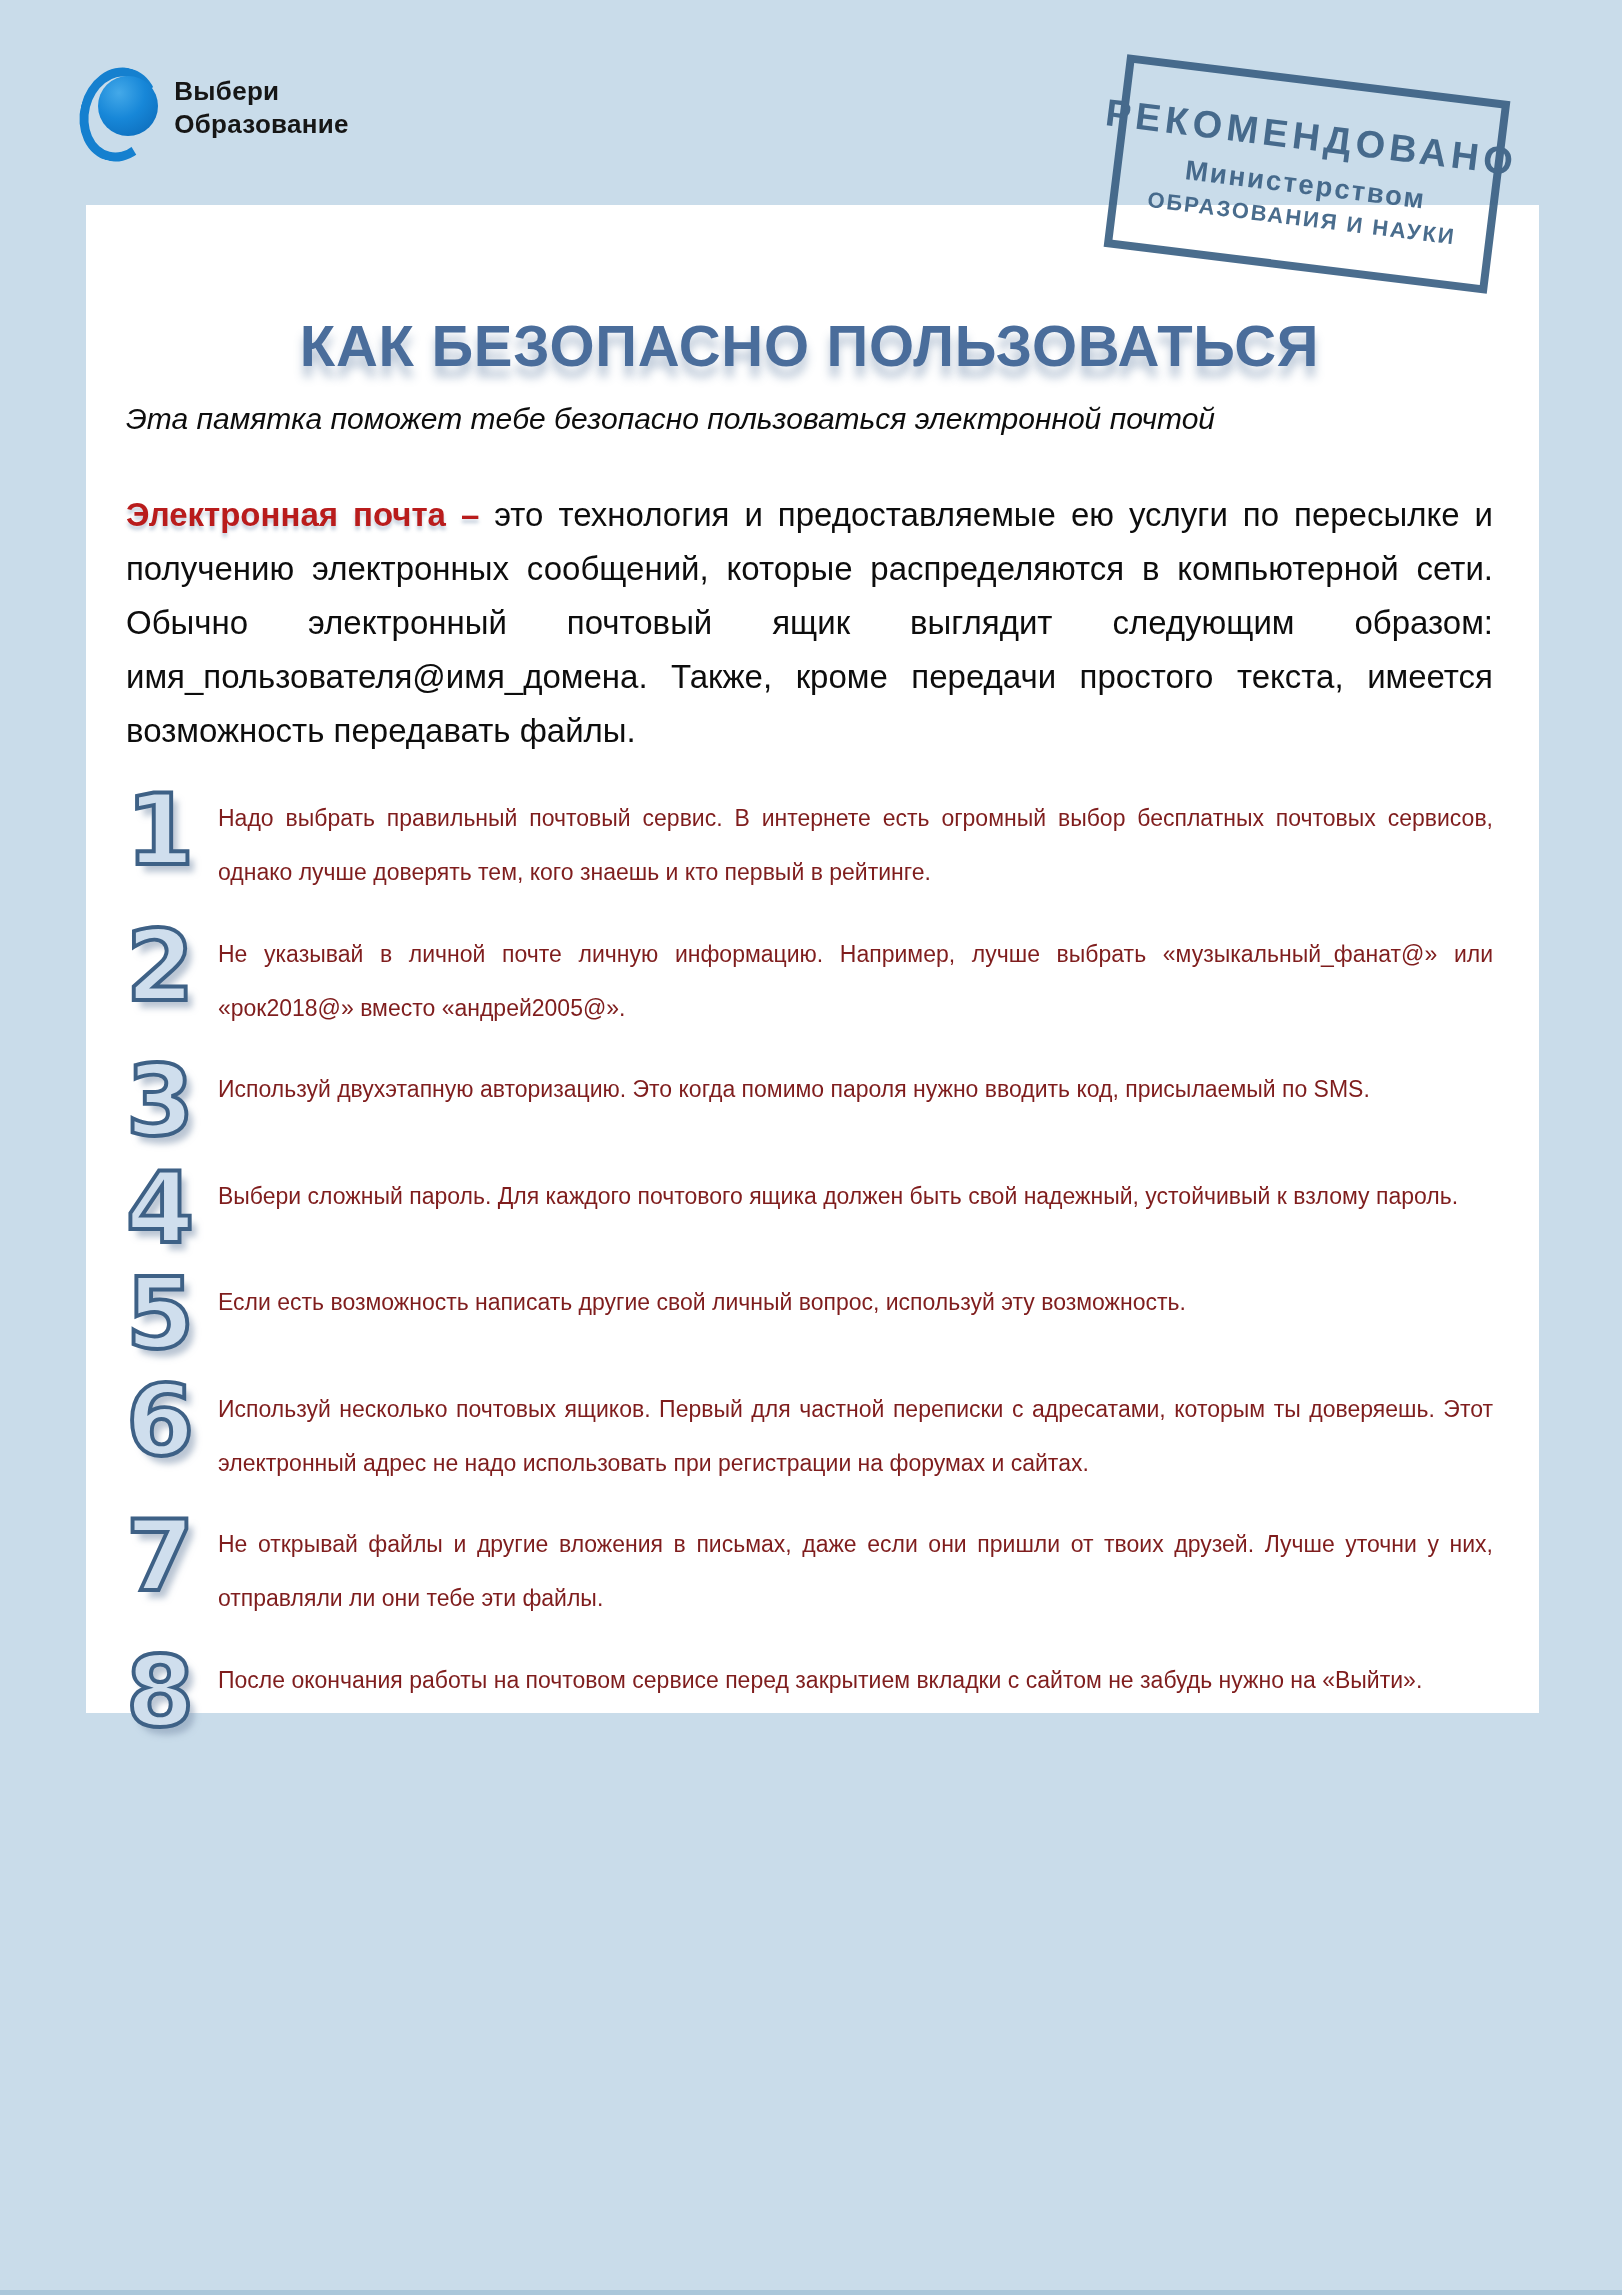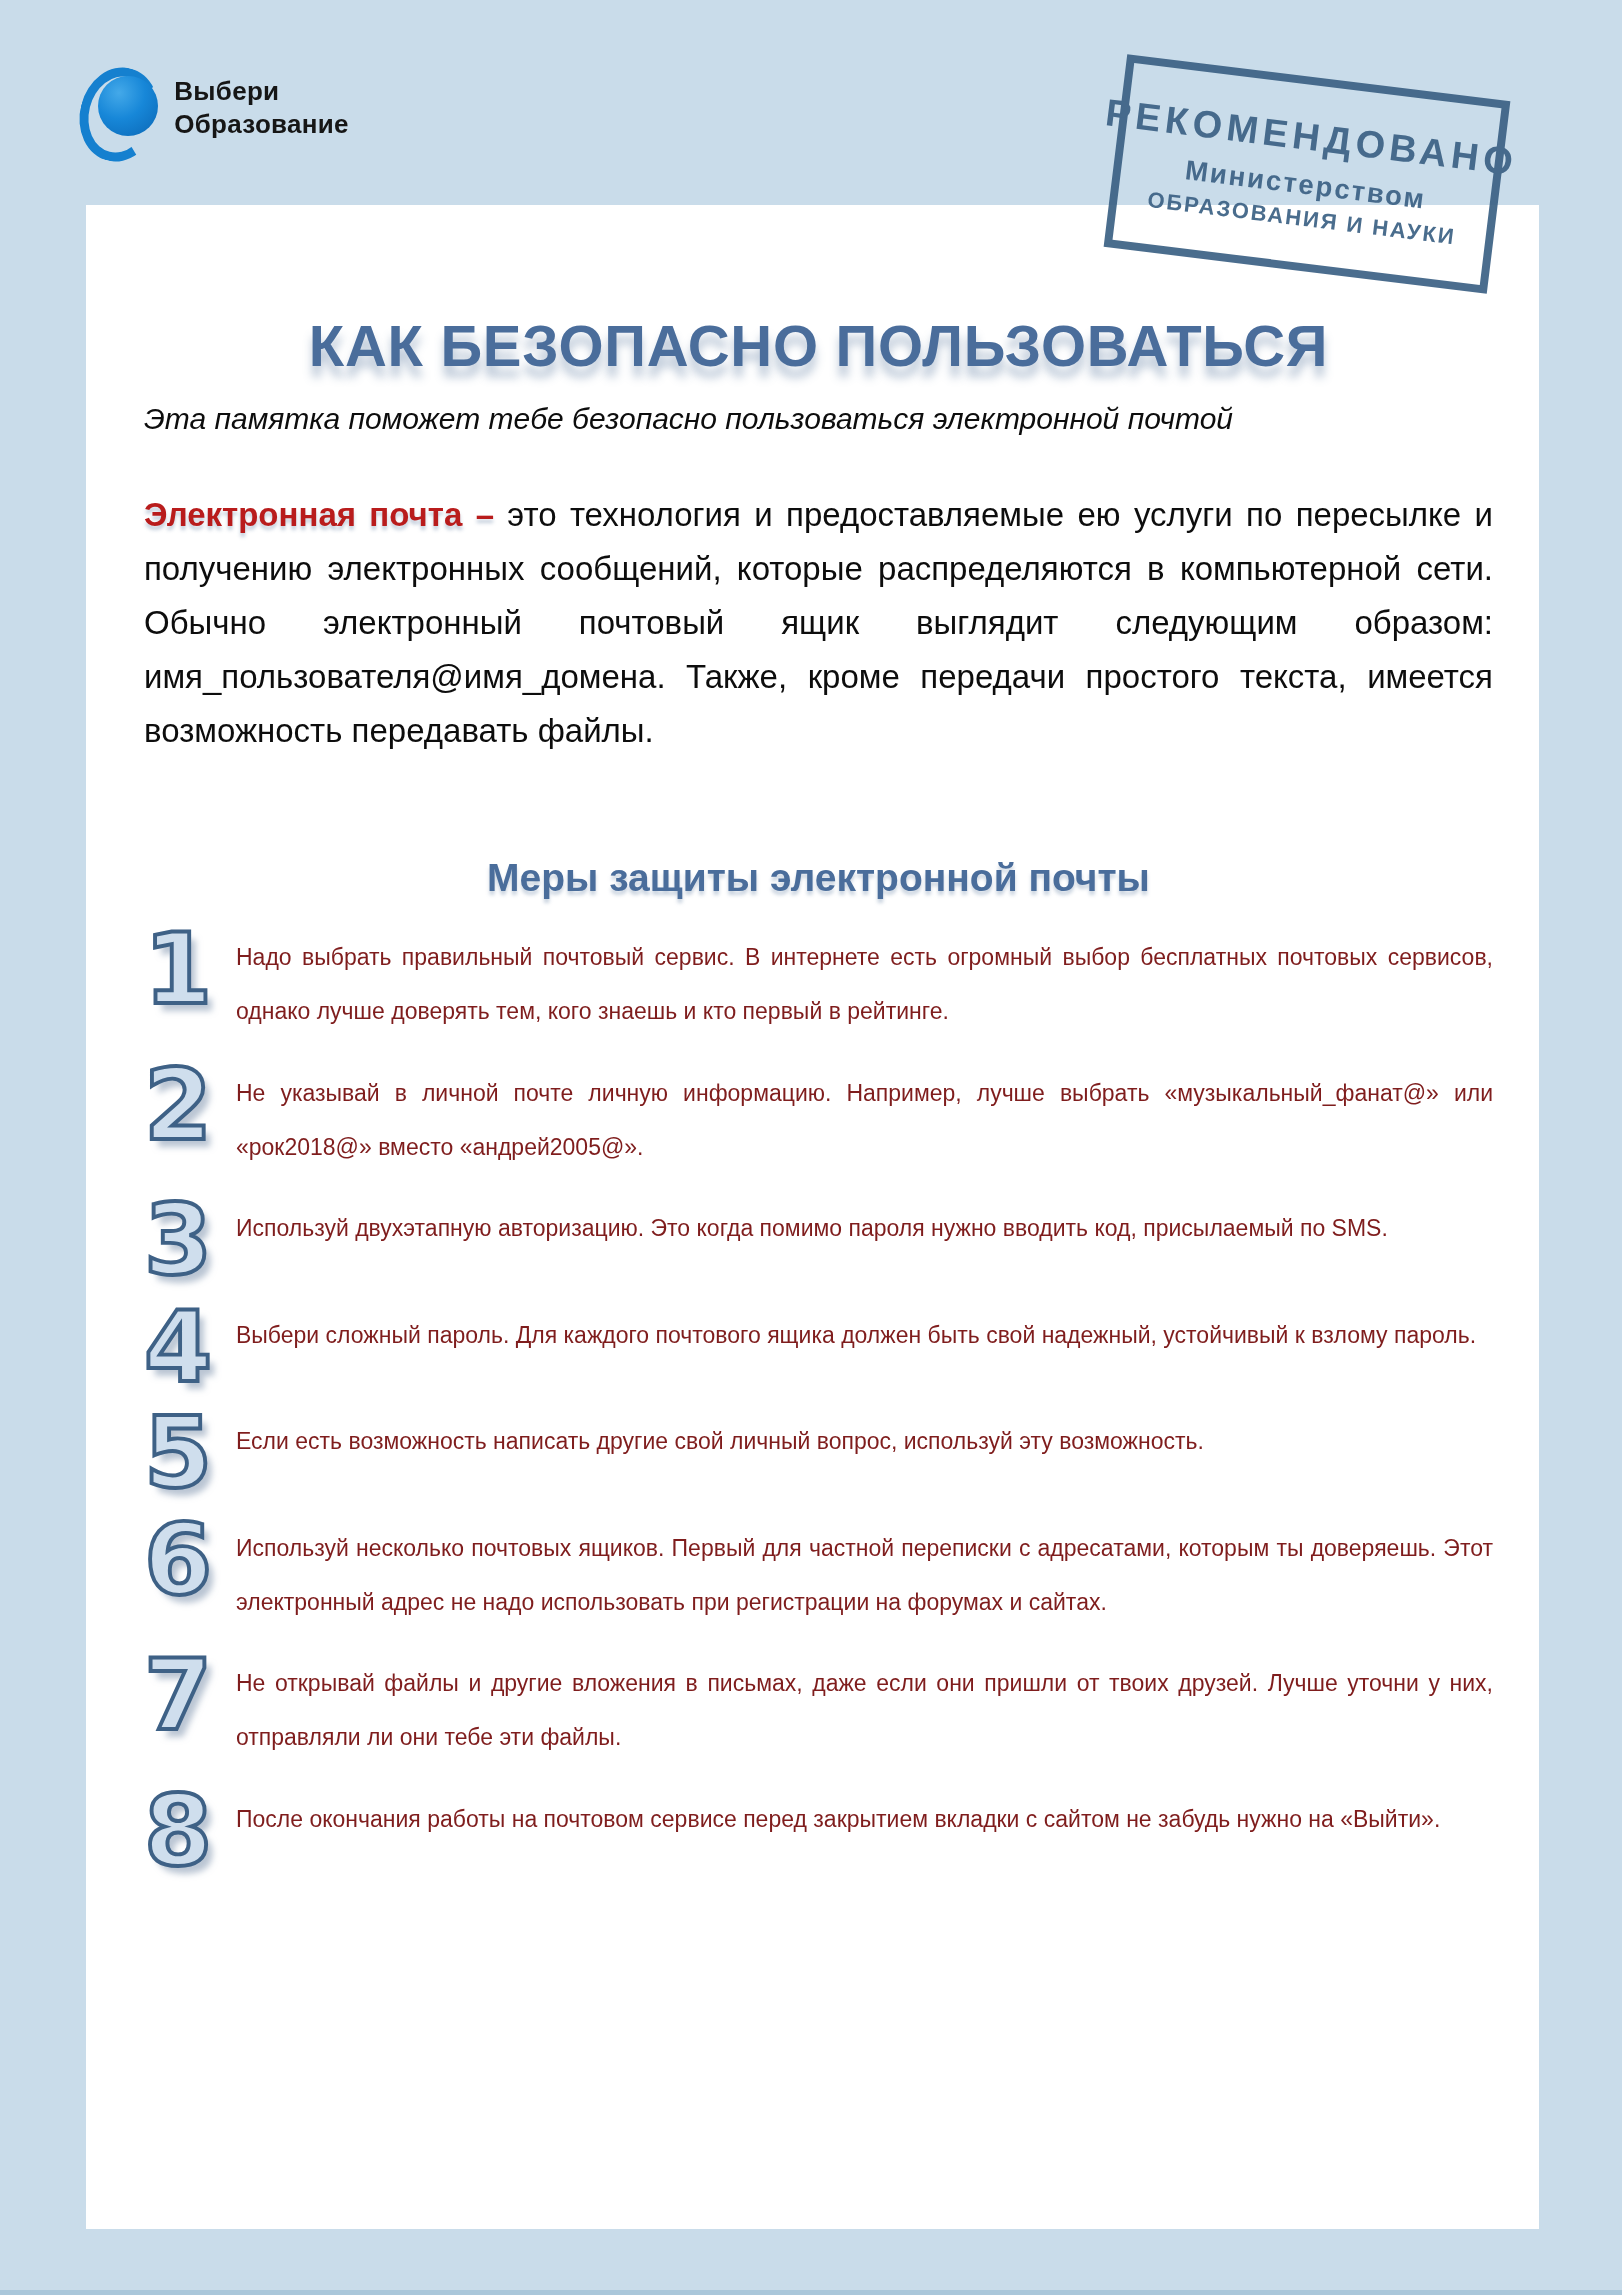--- a/index.html
+++ b/index.html
@@ -68,24 +68,24 @@
   .stamp-l1 { font-size: 38px; font-weight: bold; letter-spacing: 4.6px; }
   .stamp-l2 { font-size: 27.5px; font-weight: bold; letter-spacing: 2px; margin-top: 9.2px; }
   .stamp-l3 { font-size: 22px; font-weight: bold; letter-spacing: 2px; margin-top: 5.2px; }
 
   
   .card {
     position: absolute;
     left: 86px;
     top: 205px;
     width: 1453px;
-    height: 2024px;
+    height: 1508px;
     background: #ffffff;
     box-sizing: border-box;
-    padding: 98px 46px 0 58px;
+    padding: 98px 46px 0 40px;
   }
 
   .title {
     text-align: center;
     color: #4a6d9b;
     font-weight: bold;
     font-size: 58px;
     line-height: 85px;
     letter-spacing: 0.7px;
     text-shadow: 0 10.5px 9.2px rgba(100, 128, 164, 0.45);
@@ -176,21 +176,20 @@
 <div class="card">
 
   <div class="title">
     <div>КАК БЕЗОПАСНО ПОЛЬЗОВАТЬСЯ</div>
   </div>
 
   <div class="subtitle">Эта памятка поможет тебе безопасно пользоваться электронной почтой</div>
 
   <p class="intro"><span class="intro-lead">Электронная почта – </span><span> это технология и предоставляемые ею услуги по пересылке и получению электронных сообщений, которые распределяются в компьютерной сети. Обычно электронный почтовый ящик выглядит следующим образом: имя_пользователя@имя_домена. Также, кроме передачи простого текста, имеется возможность передавать файлы.</span></p>
 
-  <div class="section-heading">Меры защиты электронной почты</div>
 
   <div class="tips">
 
     <div class="tip">
       <div class="tip-num">1</div>
       <div class="tip-text">Надо выбрать правильный почтовый сервис. В интернете есть огромный выбор бесплатных почтовых сервисов, однако лучше доверять тем, кого знаешь и кто первый в рейтинге.</div>
     </div>
 
     <div class="tip">
       <div class="tip-num">2</div>

